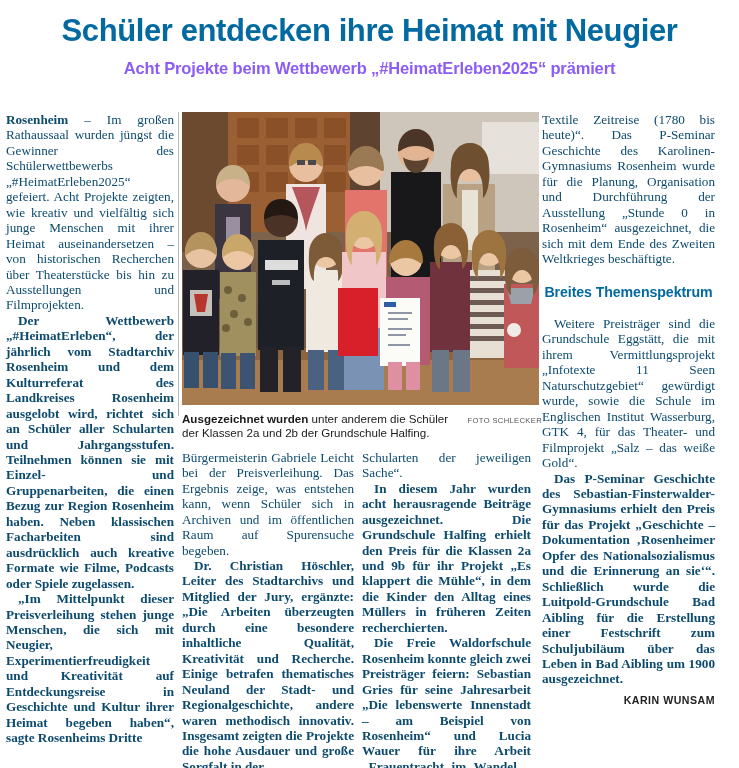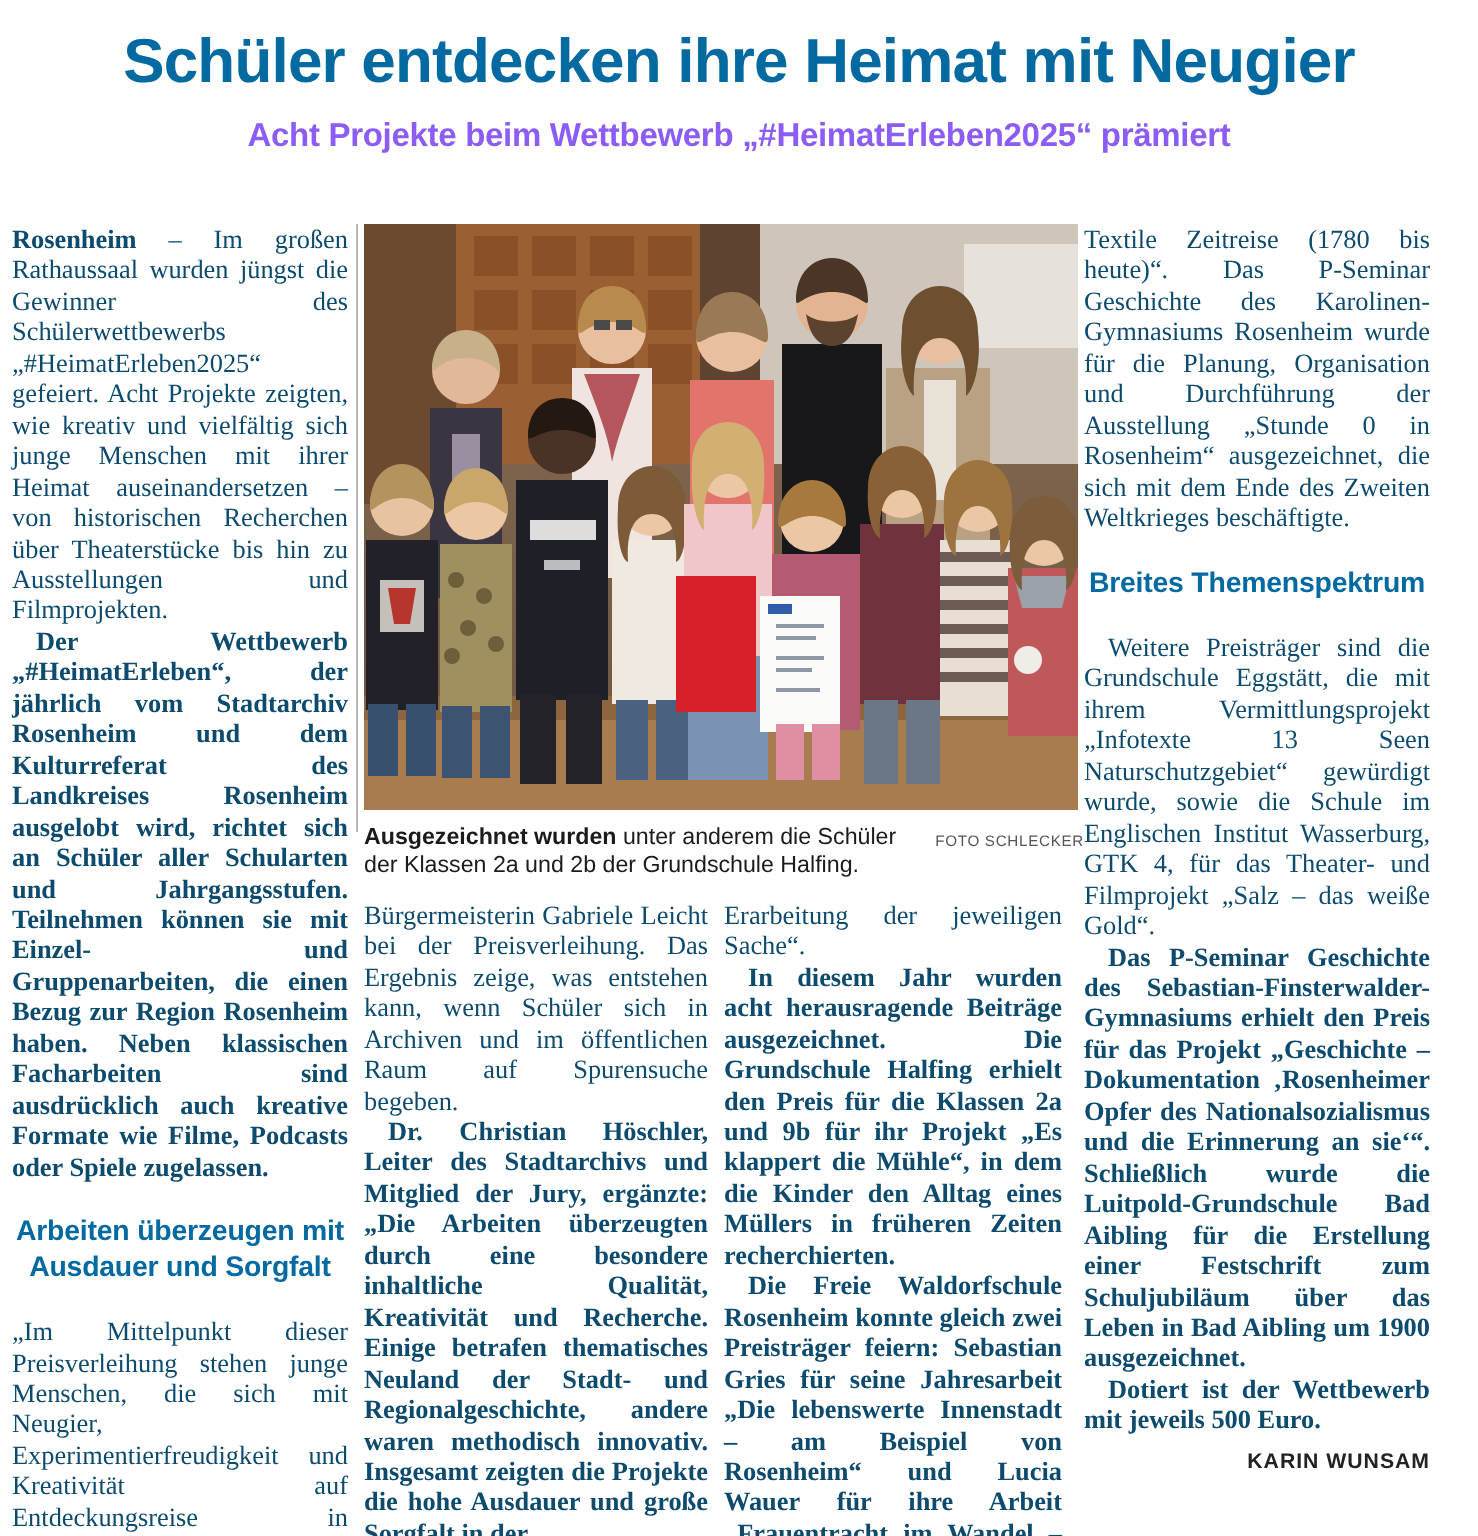--- a/index.html
+++ b/index.html
@@ -160,21 +160,20 @@
 <div class="page">
 
   <h1 class="headline">Schüler entdecken ihre Heimat mit Neugier</h1>
   <div class="subhead">Acht Projekte beim Wettbewerb „#HeimatErleben2025“ prämiert</div>
 
   <div class="body-grid">
 
     <div class="col rule">
       <p class="body noindent"><span class="dateline">Rosenheim</span><span> – Im großen Rathaussaal wurden jüngst die Gewinner des Schülerwettbewerbs „#HeimatErleben2025“ gefeiert. Acht Projekte zeigten, wie kreativ und vielfältig sich junge Menschen mit ihrer Heimat auseinandersetzen – von historischen Recherchen über Theaterstücke bis hin zu Ausstellungen und Filmprojekten.</span></p>
       <p class="body">Der Wettbewerb „#HeimatErleben“, der jährlich vom Stadtarchiv Rosenheim und dem Kulturreferat des Landkreises Rosenheim ausgelobt wird, richtet sich an Schüler aller Schularten und Jahrgangsstufen. Teilnehmen können sie mit Einzel- und Gruppenarbeiten, die einen Bezug zur Region Rosenheim haben. Neben klassischen Facharbeiten sind ausdrücklich auch kreative Formate wie Filme, Podcasts oder Spiele zugelassen.</p>
-      <h2 class="sec">Arbeiten überzeugen mit Ausdauer und Sorgfalt</h2>
       <p class="body">„Im Mittelpunkt dieser Preisverleihung stehen junge Menschen, die sich mit Neugier, Experimentierfreudigkeit und Kreativität auf Entdeckungsreise in Geschichte und Kultur ihrer Heimat begeben haben“, sagte Rosenheims Dritte</p>
     </div>
 
     <div class="photo-block">
 
       <div class="photo">
         <svg width="357" height="293" viewBox="0 0 357 293" xmlns="http://www.w3.org/2000/svg">
           <defs>
             <linearGradient id="wallg" x1="0" y1="0" x2="0" y2="1">
               <stop offset="0" stop-color="#8a6e52"></stop>
@@ -349,30 +348,29 @@
       </div>
 
       <div class="under-photo">
 
         <div class="sub">
           <p class="body noindent">Bürgermeisterin Gabriele Leicht bei der Preisverleihung. Das Ergebnis zeige, was entstehen kann, wenn Schüler sich in Archiven und im öffentlichen Raum auf Spurensuche begeben.</p>
           <p class="body">Dr. Christian Höschler, Leiter des Stadtarchivs und Mitglied der Jury, ergänzte: „Die Arbeiten überzeugten durch eine besondere inhaltliche Qualität, Kreativität und Recherche. Einige betrafen thematisches Neuland der Stadt- und Regionalgeschichte, andere waren methodisch innovativ. Insgesamt zeigten die Projekte die hohe Ausdauer und große Sorgfalt in der</p>
         </div>
 
         <div class="sub">
-          <p class="body noindent">Erarbeitung der jeweiligen Sache“.</p>
+          <p class="body noindent">Schularten der jeweiligen Sache“.</p>
           <p class="body">In diesem Jahr wurden acht herausragende Beiträge ausgezeichnet. Die Grundschule Halfing erhielt den Preis für die Klassen 2a und 9b für ihr Projekt „Es klappert die Mühle“, in dem die Kinder den Alltag eines Müllers in früheren Zeiten recherchierten.</p>
           <p class="body">Die Freie Waldorfschule Rosenheim konnte gleich zwei Preisträger feiern: Sebastian Gries für seine Jahresarbeit „Die lebenswerte Innenstadt – am Beispiel von Rosenheim“ und Lucia Wauer für ihre Arbeit „Frauentracht im Wandel – eine</p>
         </div>
       </div>
     </div>
 
     <div class="col">
       <p class="body noindent">Textile Zeitreise (1780 bis heute)“. Das P-Seminar Geschichte des Karolinen-Gymnasiums Rosenheim wurde für die Planung, Organisation und Durchführung der Ausstellung „Stunde 0 in Rosenheim“ ausgezeichnet, die sich mit dem Ende des Zweiten Weltkrieges beschäftigte.</p>
       <h2 class="sec">Breites Themenspektrum</h2>
-      <p class="body noindent" style="text-indent:12px">Weitere Preisträger sind die Grundschule Eggstätt, die mit ihrem Vermittlungsprojekt „Infotexte 13 Seen Naturschutzgebiet“ gewürdigt wurde, sowie die Schule im Englischen Institut Wasserburg, GTK 4, für das Theater- und Filmprojekt „Salz – das weiße Gold“.</p>
+      <p class="body noindent" style="text-indent:12px">Weitere Preisträger sind die Grundschule Eggstätt, die mit ihrem Vermittlungsprojekt „Infotexte 11 Seen Naturschutzgebiet“ gewürdigt wurde, sowie die Schule im Englischen Institut Wasserburg, GTK 4, für das Theater- und Filmprojekt „Salz – das weiße Gold“.</p>
       <p class="body">Das P-Seminar Geschichte des Sebastian-Finsterwalder-Gymnasiums erhielt den Preis für das Projekt „Geschichte – Dokumentation ‚Rosenheimer Opfer des Nationalsozialismus und die Erinnerung an sie‘“. Schließlich wurde die Luitpold-Grundschule Bad Aibling für die Erstellung einer Festschrift zum Schuljubiläum über das Leben in Bad Aibling um 1900 ausgezeichnet.</p>
-      <p class="body">Dotiert ist der Wettbewerb mit jeweils 500 Euro.</p>
       <p class="byline">KARIN WUNSAM</p>
     </div>
 
   </div>
 </div>
 
 </body></html>

